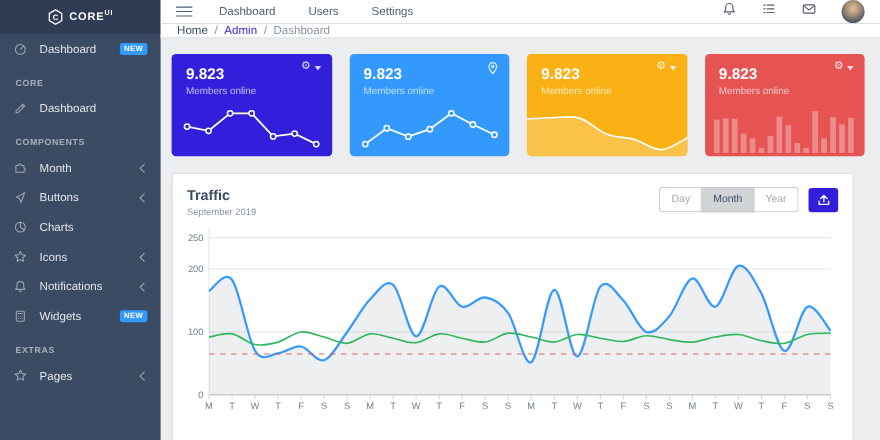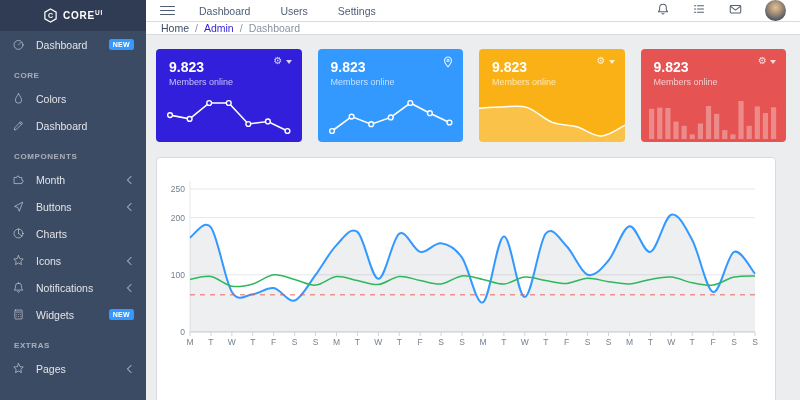--- a/index.html
+++ b/index.html
@@ -80,28 +80,20 @@
         <svg width="13" height="13" viewBox="0 0 16 16">
             <circle cx="8" cy="8.5" r="5.5"></circle>
             <path d="M8 8.5 L11.2 5.3"></path>
           </svg>
         </span>
       <span>Dashboard</span>
       <span class="badge-new">NEW</span>
     </div>
 
     <div class="sec-title">CORE</div>
-    <div class="nav-item">
-      <span class="nicon">
-        <svg width="13" height="13" viewBox="0 0 16 16">
-            <path d="M8 2.2 C6.2 5 4.2 7.8 4.2 10 a3.8 3.8 0 0 0 7.6 0 C11.8 7.8 9.8 5 8 2.2 Z"></path>
-          </svg>
-        </span>
-      <span>Colors</span>
-    </div>
     <div class="nav-item">
       <span class="nicon">
         <svg width="13" height="13" viewBox="0 0 16 16">
             <path d="M3 13 L3.2 10.9 L10.8 3.2 L12.9 5.3 L5.2 13 Z M9.5 4.5 l2 2"></path>
           </svg>
         </span>
       <span>Dashboard</span>
     </div>
 
     <div class="sec-title">COMPONENTS</div>
@@ -286,20 +278,39 @@
               <rect x="97.1" y="11" width="5.2" height="38" fill="rgba(255,255,255,0.32)"></rect>
               <rect x="105.19999999999999" y="35.816326530612244" width="5.2" height="13.183673469387754" fill="rgba(255,255,255,0.32)"></rect>
               <rect x="113.3" y="16.42857142857143" width="5.2" height="32.57142857142857" fill="rgba(255,255,255,0.32)"></rect>
               <rect x="121.39999999999999" y="23.02040816326531" width="5.2" height="25.97959183673469" fill="rgba(255,255,255,0.32)"></rect>
               <rect x="129.5" y="17.20408163265306" width="5.2" height="31.79591836734694" fill="rgba(255,255,255,0.32)"></rect>
             </svg>
         </div>
       </div>
 
       <div class="traffic-card">
+        <div class="tc-head">
+          <div>
+            <div class="tc-title">Traffic</div>
+            <div class="tc-sub">September 2019</div>
+          </div>
+          <div class="tc-right">
+            <div class="btn-group">
+              <button class="btn-range">Day</button>
+              <button class="btn-range active">Month</button>
+              <button class="btn-range">Year</button>
+            </div>
+            <button class="btn-dl">
+              <svg width="12" height="12" viewBox="0 0 13 12">
+                <path d="M6.5 1.3 L9.6 4.4 M6.5 1.3 L3.4 4.4 M6.5 1.3 V7.6"></path>
+                  <path d="M1.8 7 v3.2 h9.4 V7"></path>
+                </svg>
+            </button>
+          </div>
+        </div>
         <svg class="mainchart" id="mainchart" width="594" height="172" viewBox="0 0 594 172">
             <line x1="20" x2="585" y1="157" y2="157" stroke="#c8ced3" stroke-width="1"></line>
             <text x="15" y="160" text-anchor="end" font-size="8.5" fill="#73818f">0</text>
             <line x1="20" x2="585" y1="99.8" y2="99.8" stroke="#e4e7ea" stroke-width="1"></line>
             <text x="15" y="102.8" text-anchor="end" font-size="8.5" fill="#73818f">100</text>
             <line x1="20" x2="585" y1="42.599999999999994" y2="42.599999999999994" stroke="#e4e7ea" stroke-width="1"></line>
             <text x="15" y="45.599999999999994" text-anchor="end" font-size="8.5" fill="#73818f">200</text>
             <line x1="20" x2="585" y1="14" y2="14" stroke="#e4e7ea" stroke-width="1"></line>
             <text x="15" y="17" text-anchor="end" font-size="8.5" fill="#73818f">250</text>
             <line x1="20" x2="20" y1="6" y2="157" stroke="#e4e7ea" stroke-width="1"></line>

